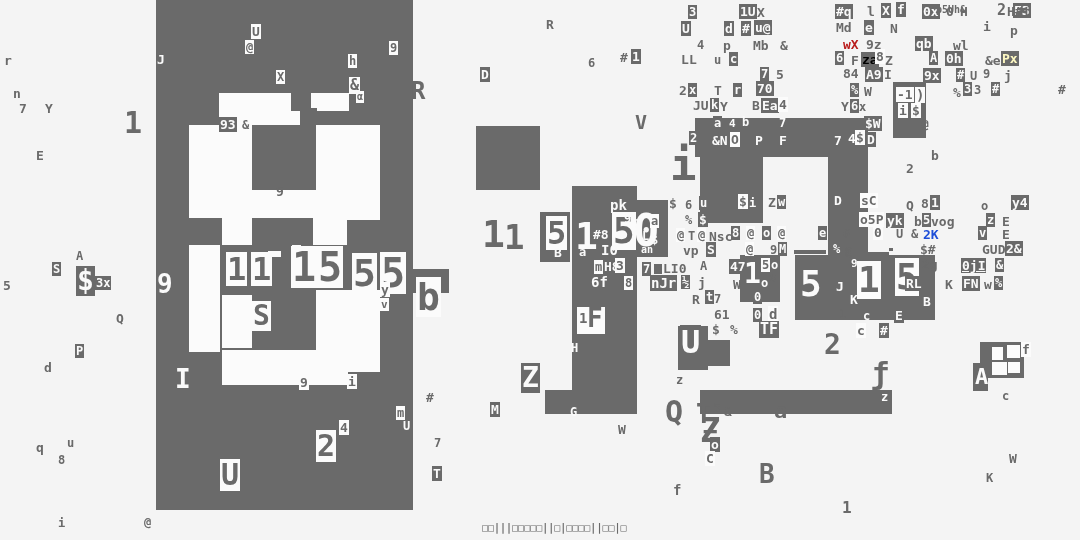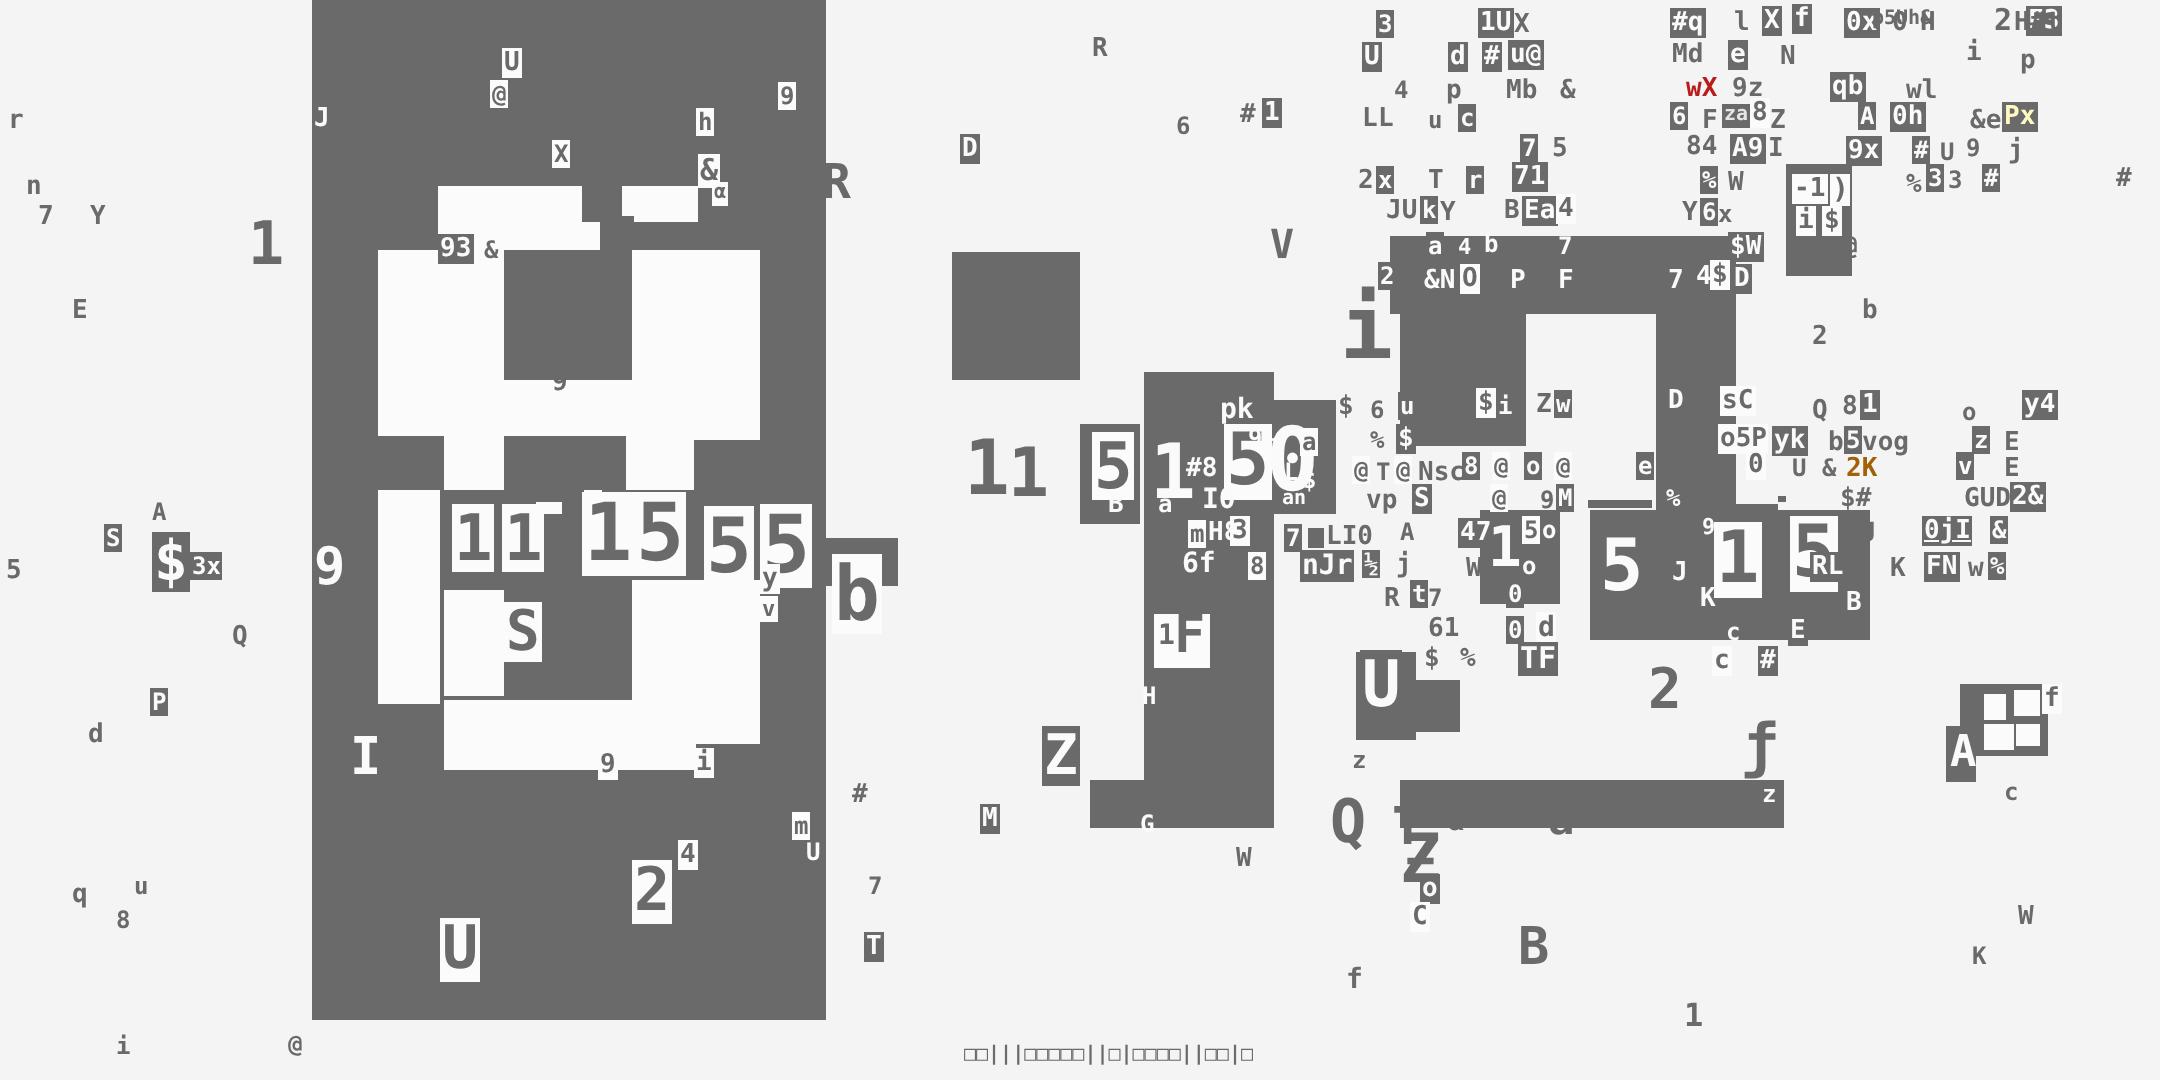--- a/index.html
+++ b/index.html
@@ -217,42 +217,42 @@
     <span class="gl" style="left: 780px; top: 39px; font-size: 13px; color: rgb(106, 106, 106); background: transparent;">&amp;</span>
     <span class="gl" style="left: 843px; top: 38px; font-size: 13px; color: #b91c1c; background: transparent;">wX</span>
     <span class="gl" style="left: 866px; top: 38px; font-size: 13px; color: rgb(106, 106, 106); background: transparent;">9z</span>
     <span class="gl chip" style="left: 915px; top: 36px; font-size: 13px; color: rgb(250, 250, 250); background: rgb(106, 106, 106);">qb</span>
     <span class="gl" style="left: 953px; top: 39px; font-size: 13px; color: rgb(106, 106, 106); background: transparent;">wl</span>
     <span class="gl" style="left: 681px; top: 53px; font-size: 13px; color: rgb(106, 106, 106); background: transparent;">L</span>
     <span class="gl" style="left: 714px; top: 54px; font-size: 12px; color: rgb(106, 106, 106); background: transparent;">u</span>
     <span class="gl chip" style="left: 729px; top: 52px; font-size: 12px; color: rgb(250, 250, 250); background: rgb(106, 106, 106);">c</span>
     <span class="gl chip" style="left: 835px; top: 51px; font-size: 12px; color: rgb(250, 250, 250); background: rgb(106, 106, 106);">6</span>
     <span class="gl" style="left: 851px; top: 54px; font-size: 13px; color: rgb(106, 106, 106); background: transparent;">F</span>
-    <span class="gl chip" style="left: 861px; top: 52px; font-size: 10px; color: #e5e5e5; background: rgb(106, 106, 106);">za</span>
+    <span class="gl chip" style="left: 861px; top: 52px; font-size: 13px; color: #000000; background: rgb(106, 106, 106);">za</span>
     <span class="gl chip" style="left: 875px; top: 49px; font-size: 13px; color: rgb(106, 106, 106); background: rgb(251, 251, 251);">8</span>
     <span class="gl" style="left: 885px; top: 54px; font-size: 13px; color: rgb(106, 106, 106); background: transparent;">Z</span>
     <span class="gl chip" style="left: 929px; top: 51px; font-size: 12px; color: rgb(250, 250, 250); background: rgb(106, 106, 106);">A</span>
     <span class="gl chip" style="left: 945px; top: 51px; font-size: 13px; color: rgb(250, 250, 250); background: rgb(106, 106, 106);">0h</span>
     <span class="gl" style="left: 985px; top: 54px; font-size: 13px; color: rgb(106, 106, 106); background: transparent;">&amp;e</span>
     <span class="gl chip" style="left: 1001px; top: 51px; font-size: 13px; color: #fef9c3; background: rgb(106, 106, 106);">Px</span>
     <span class="gl chip" style="left: 760px; top: 67px; font-size: 12px; color: rgb(250, 250, 250); background: rgb(106, 106, 106);">7</span>
     <span class="gl" style="left: 776px; top: 68px; font-size: 13px; color: rgb(106, 106, 106); background: transparent;">5</span>
     <span class="gl" style="left: 843px; top: 67px; font-size: 13px; color: rgb(106, 106, 106); background: transparent;">84</span>
     <span class="gl chip" style="left: 865px; top: 67px; font-size: 13px; color: rgb(250, 250, 250); background: rgb(106, 106, 106);">A9</span>
     <span class="gl" style="left: 884px; top: 68px; font-size: 13px; color: rgb(106, 106, 106); background: transparent;">I</span>
     <span class="gl chip" style="left: 923px; top: 68px; font-size: 13px; color: rgb(250, 250, 250); background: rgb(106, 106, 106);">9x</span>
     <span class="gl chip" style="left: 956px; top: 68px; font-size: 12px; color: rgb(250, 250, 250); background: rgb(106, 106, 106);">#</span>
     <span class="gl" style="left: 970px; top: 70px; font-size: 12px; color: rgb(106, 106, 106); background: transparent;">U</span>
     <span class="gl" style="left: 983px; top: 68px; font-size: 12px; color: rgb(106, 106, 106); background: transparent;">9</span>
     <span class="gl" style="left: 1004px; top: 69px; font-size: 13px; color: rgb(106, 106, 106); background: transparent;">j</span>
     <span class="gl" style="left: 679px; top: 84px; font-size: 13px; color: rgb(106, 106, 106); background: transparent;">2</span>
     <span class="gl chip" style="left: 688px; top: 83px; font-size: 12px; color: rgb(250, 250, 250); background: rgb(106, 106, 106);">x</span>
     <span class="gl" style="left: 714px; top: 84px; font-size: 13px; color: rgb(106, 106, 106); background: transparent;">T</span>
     <span class="gl chip" style="left: 733px; top: 83px; font-size: 12px; color: rgb(250, 250, 250); background: rgb(106, 106, 106);">r</span>
-    <span class="gl chip" style="left: 756px; top: 81px; font-size: 13px; color: rgb(250, 250, 250); background: rgb(106, 106, 106);">71</span>
+    <span class="gl chip" style="left: 756px; top: 81px; font-size: 13px; color: rgb(250, 250, 250); background: rgb(106, 106, 106);">70</span>
     <span class="gl chip" style="left: 850px; top: 83px; font-size: 12px; color: rgb(250, 250, 250); background: rgb(106, 106, 106);">%</span>
     <span class="gl" style="left: 864px; top: 85px; font-size: 13px; color: rgb(106, 106, 106); background: transparent;">W</span>
     <span class="gl" style="left: 953px; top: 86px; font-size: 13px; color: rgb(106, 106, 106); background: transparent;">%</span>
     <span class="gl chip" style="left: 963px; top: 82px; font-size: 12px; color: rgb(250, 250, 250); background: rgb(106, 106, 106);">3</span>
     <span class="gl" style="left: 974px; top: 84px; font-size: 12px; color: rgb(106, 106, 106); background: transparent;">3</span>
     <span class="gl chip" style="left: 991px; top: 82px; font-size: 12px; color: rgb(250, 250, 250); background: rgb(106, 106, 106);">#</span>
     <span class="gl" style="left: 1058px; top: 83px; font-size: 13px; color: rgb(106, 106, 106); background: transparent;">#</span>
     <span class="gl chip" style="left: 896px; top: 87px; font-size: 13px; color: rgb(106, 106, 106); background: rgb(251, 251, 251);">-1</span>
     <span class="gl chip" style="left: 915px; top: 87px; font-size: 14px; color: rgb(106, 106, 106); background: rgb(251, 251, 251);">)</span>
     <span class="gl chip" style="left: 898px; top: 103px; font-size: 13px; color: rgb(106, 106, 106); background: rgb(251, 251, 251);">i</span>
@@ -302,21 +302,21 @@
     <span class="gl" style="left: 1002px; top: 215px; font-size: 13px; color: rgb(106, 106, 106); background: transparent;">E</span>
     <span class="gl chip" style="left: 731px; top: 226px; font-size: 12px; color: rgb(250, 250, 250); background: rgb(106, 106, 106);">8</span>
     <span class="gl chip" style="left: 746px; top: 226px; font-size: 12px; color: rgb(106, 106, 106); background: rgb(251, 251, 251);">@</span>
     <span class="gl chip" style="left: 762px; top: 226px; font-size: 12px; color: rgb(250, 250, 250); background: rgb(106, 106, 106);">o</span>
     <span class="gl chip" style="left: 777px; top: 226px; font-size: 12px; color: rgb(106, 106, 106); background: rgb(251, 251, 251);">@</span>
     <span class="gl chip" style="left: 818px; top: 226px; font-size: 12px; color: rgb(250, 250, 250); background: rgb(106, 106, 106);">e</span>
     <span class="gl" style="left: 843px; top: 228px; font-size: 12px; color: rgb(106, 106, 106); background: transparent;">6</span>
     <span class="gl chip" style="left: 873px; top: 225px; font-size: 13px; color: rgb(106, 106, 106); background: rgb(251, 251, 251);">0</span>
     <span class="gl" style="left: 896px; top: 228px; font-size: 12px; color: rgb(106, 106, 106); background: transparent;">U</span>
     <span class="gl" style="left: 911px; top: 228px; font-size: 12px; color: rgb(106, 106, 106); background: transparent;">&amp;</span>
-    <span class="gl" style="left: 923px; top: 228px; font-size: 13px; color: #a16207; background: transparent; text-align: right;">2K</span>
+    <span class="gl" style="left: 923px; top: 228px; font-size: 13px; color: #1d4ed8; background: transparent; text-align: right;">2K</span>
     <span class="gl chip" style="left: 978px; top: 226px; font-size: 12px; color: rgb(250, 250, 250); background: rgb(106, 106, 106);">v</span>
     <span class="gl" style="left: 1002px; top: 228px; font-size: 13px; color: rgb(106, 106, 106); background: transparent;">E</span>
     <span class="gl chip" style="left: 745px; top: 242px; font-size: 12px; color: rgb(106, 106, 106); background: rgb(251, 251, 251);">@</span>
     <span class="gl" style="left: 770px; top: 244px; font-size: 12px; color: rgb(106, 106, 106); background: transparent;">9</span>
     <span class="gl chip" style="left: 778px; top: 242px; font-size: 12px; color: rgb(250, 250, 250); background: rgb(106, 106, 106);">M</span>
     <span class="gl" style="left: 833px; top: 243px; font-size: 12px; color: rgb(250, 250, 250); background: transparent;">%</span>
     <span class="gl" style="left: 845px; top: 245px; font-size: 12px; color: rgb(106, 106, 106); background: transparent;">@</span>
     <span class="gl" style="left: 920px; top: 243px; font-size: 13px; color: rgb(106, 106, 106); background: transparent;">$#</span>
     <span class="gl" style="left: 982px; top: 243px; font-size: 13px; color: rgb(106, 106, 106); background: transparent;">GUD</span>
     <span class="gl chip" style="left: 1005px; top: 241px; font-size: 13px; color: rgb(250, 250, 250); background: rgb(106, 106, 106);">2&amp;</span>

